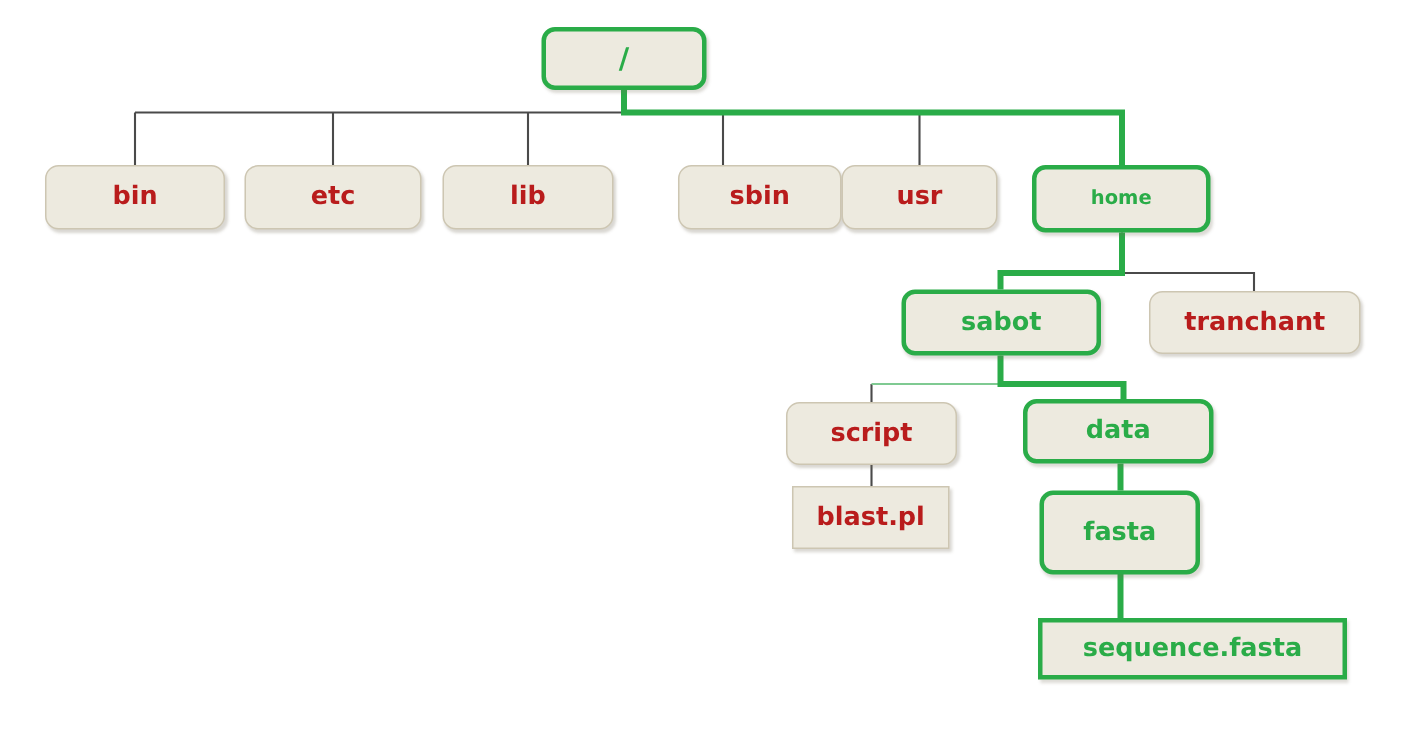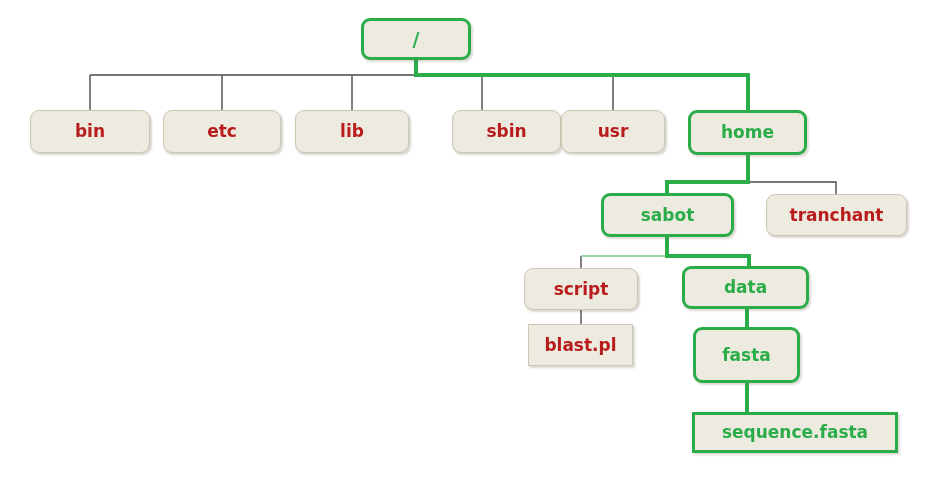--- a/index.html
+++ b/index.html
@@ -97,21 +97,21 @@
     </div>
     <div class="node dir normal" style="left: 295px; top: 110px; width: 114px; height: 43px; font-size: 17px;">
       <span class="node-label">lib</span>
     </div>
     <div class="node dir normal" style="left: 428px; top: 110px; width: 109px; height: 43px; font-size: 17px; margin-left: 24px;">
       <span class="node-label">sbin</span>
     </div>
     <div class="node dir normal" style="left: 561px; top: 110px; width: 104px; height: 43px; font-size: 17px; text-align: right;">
       <span class="node-label">usr</span>
     </div>
-    <div class="node dir active" style="left: 688px; top: 110px; width: 119px; height: 45px; font-size: 17px;">
+    <div class="node dir active" style="left: 688px; top: 110px; width: 119px; height: 45px; font-size: 13px;">
       <span class="node-label">home</span>
     </div>
     <div class="node dir active" style="left: 601px; top: 193px; width: 133px; height: 44px; font-size: 17px;">
       <span class="node-label">sabot</span>
     </div>
     <div class="node dir normal" style="left: 766px; top: 194px; width: 141px; height: 42px; font-size: 17px;">
       <span class="node-label">tranchant</span>
     </div>
     <div class="node dir normal" style="left: 524px; top: 268px; width: 114px; height: 42px; font-size: 17px;">
       <span class="node-label">script</span>

